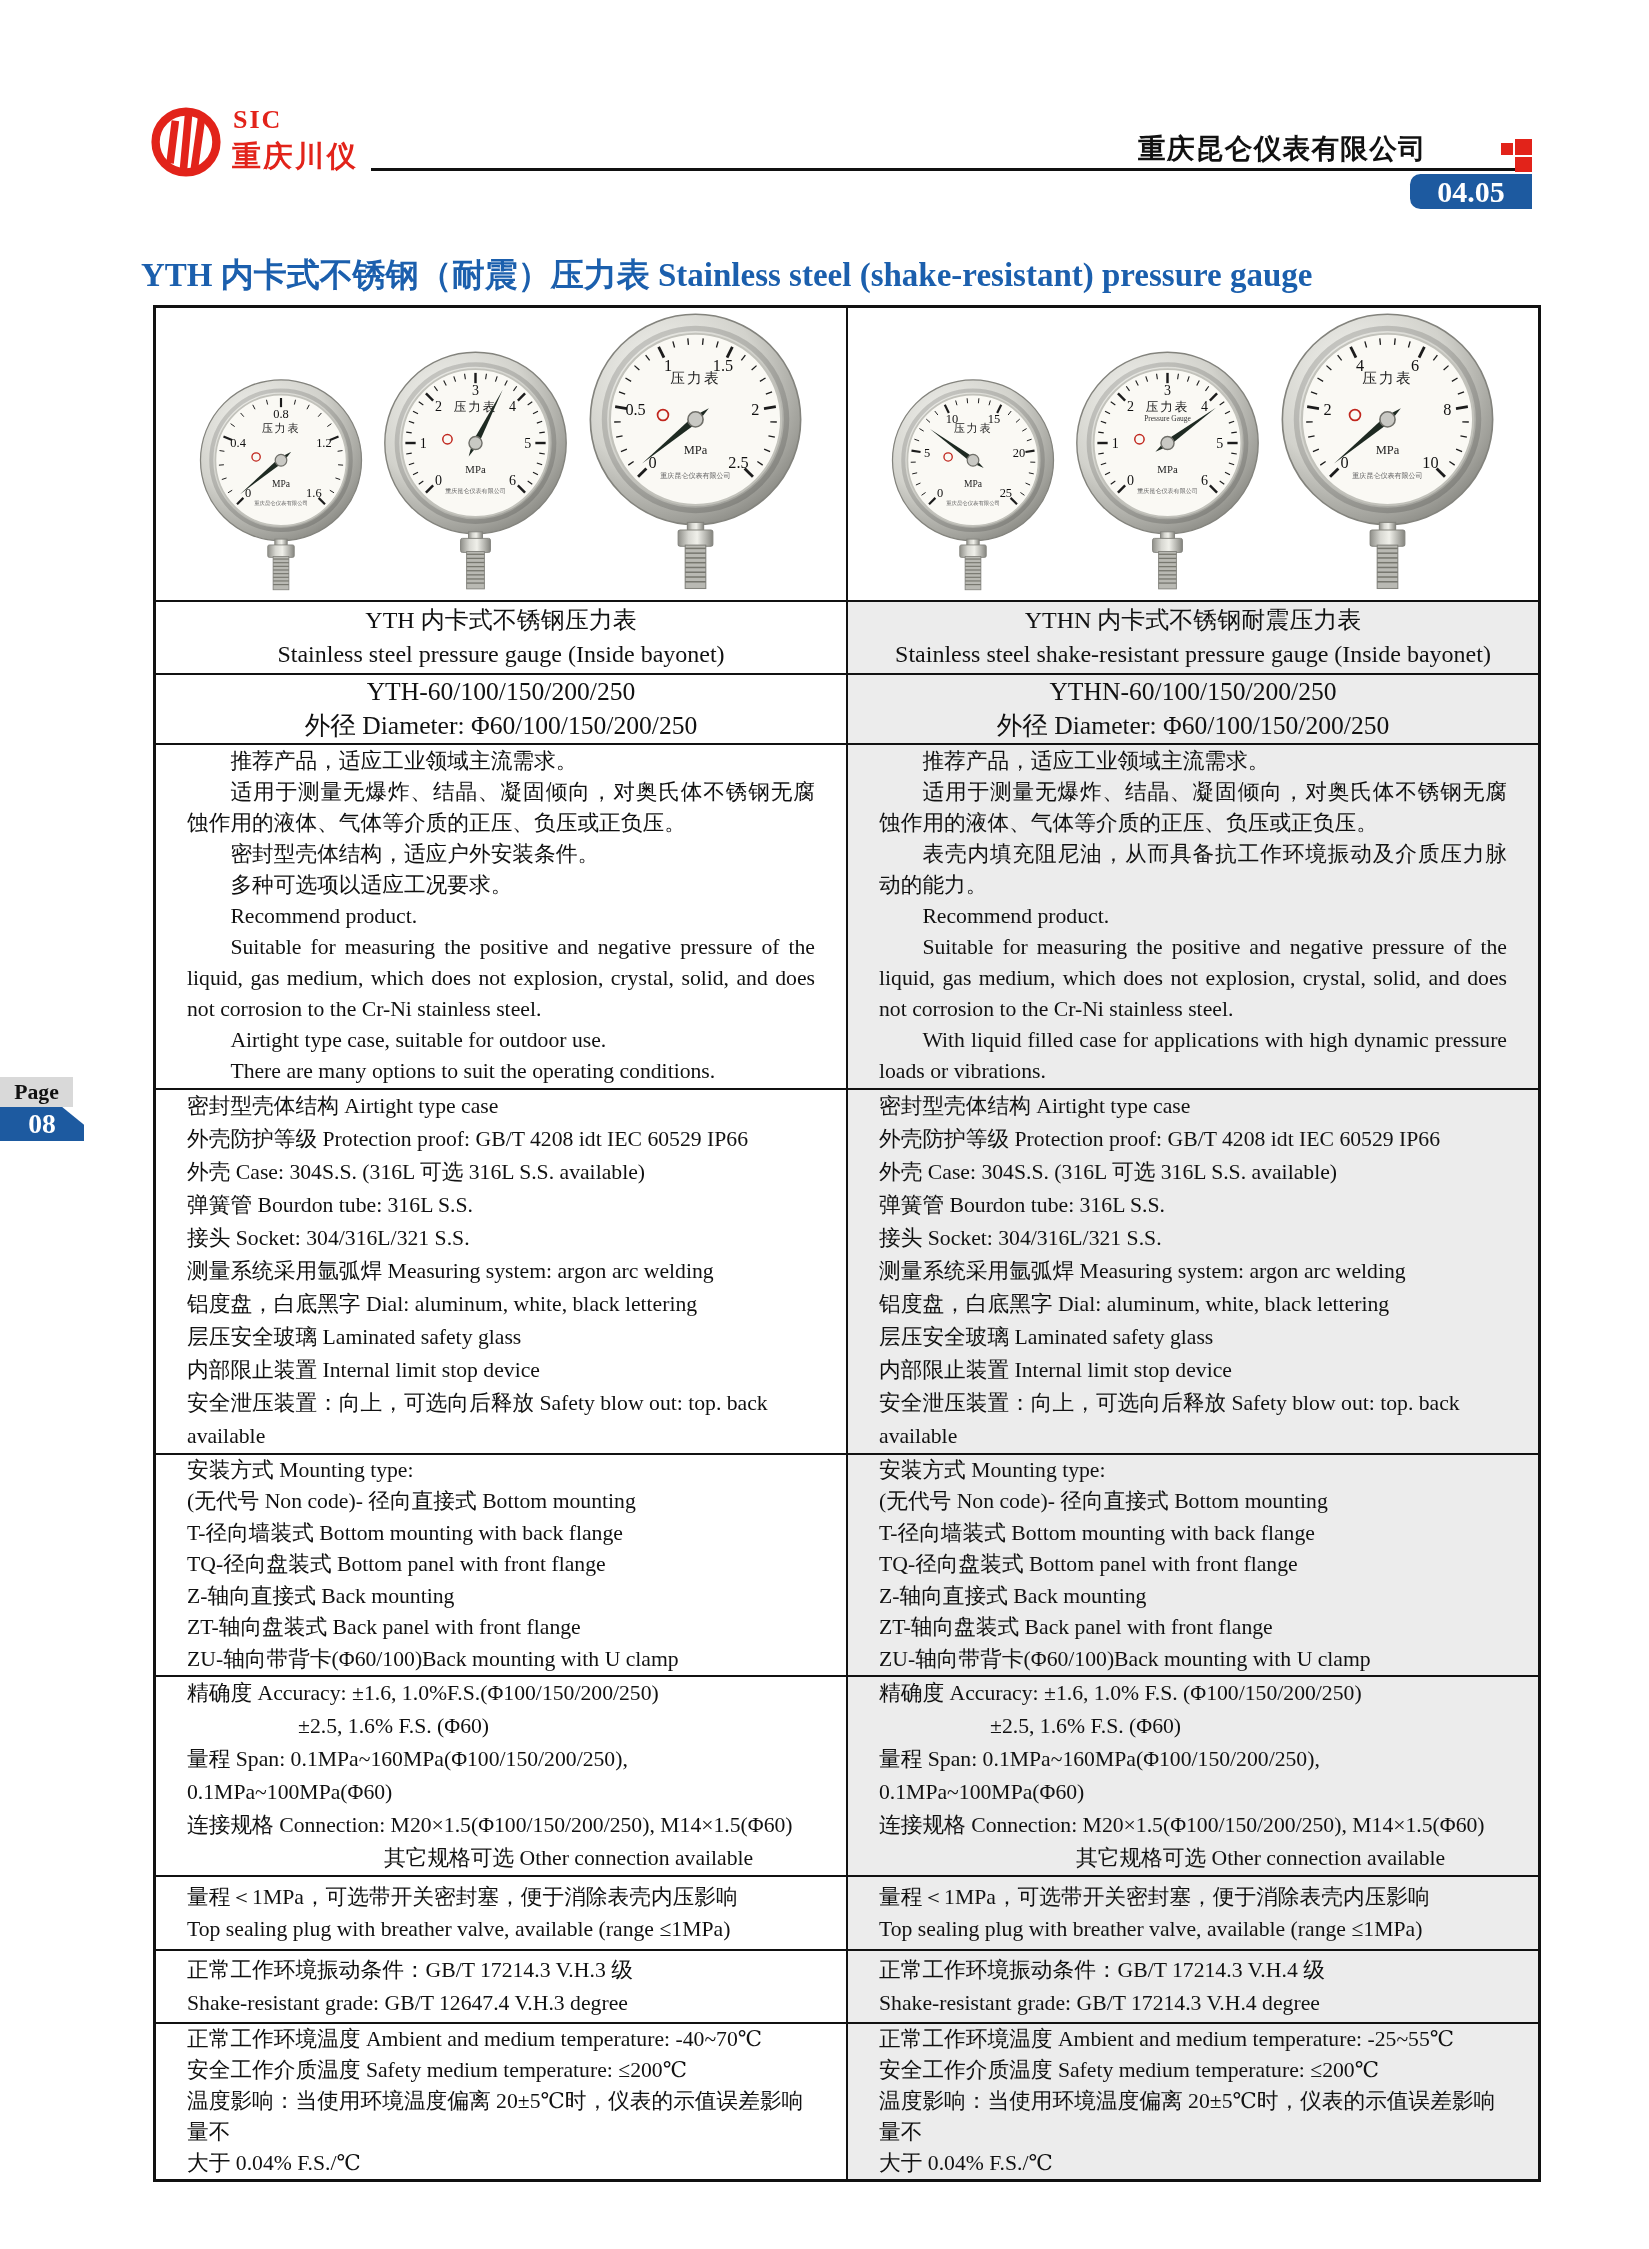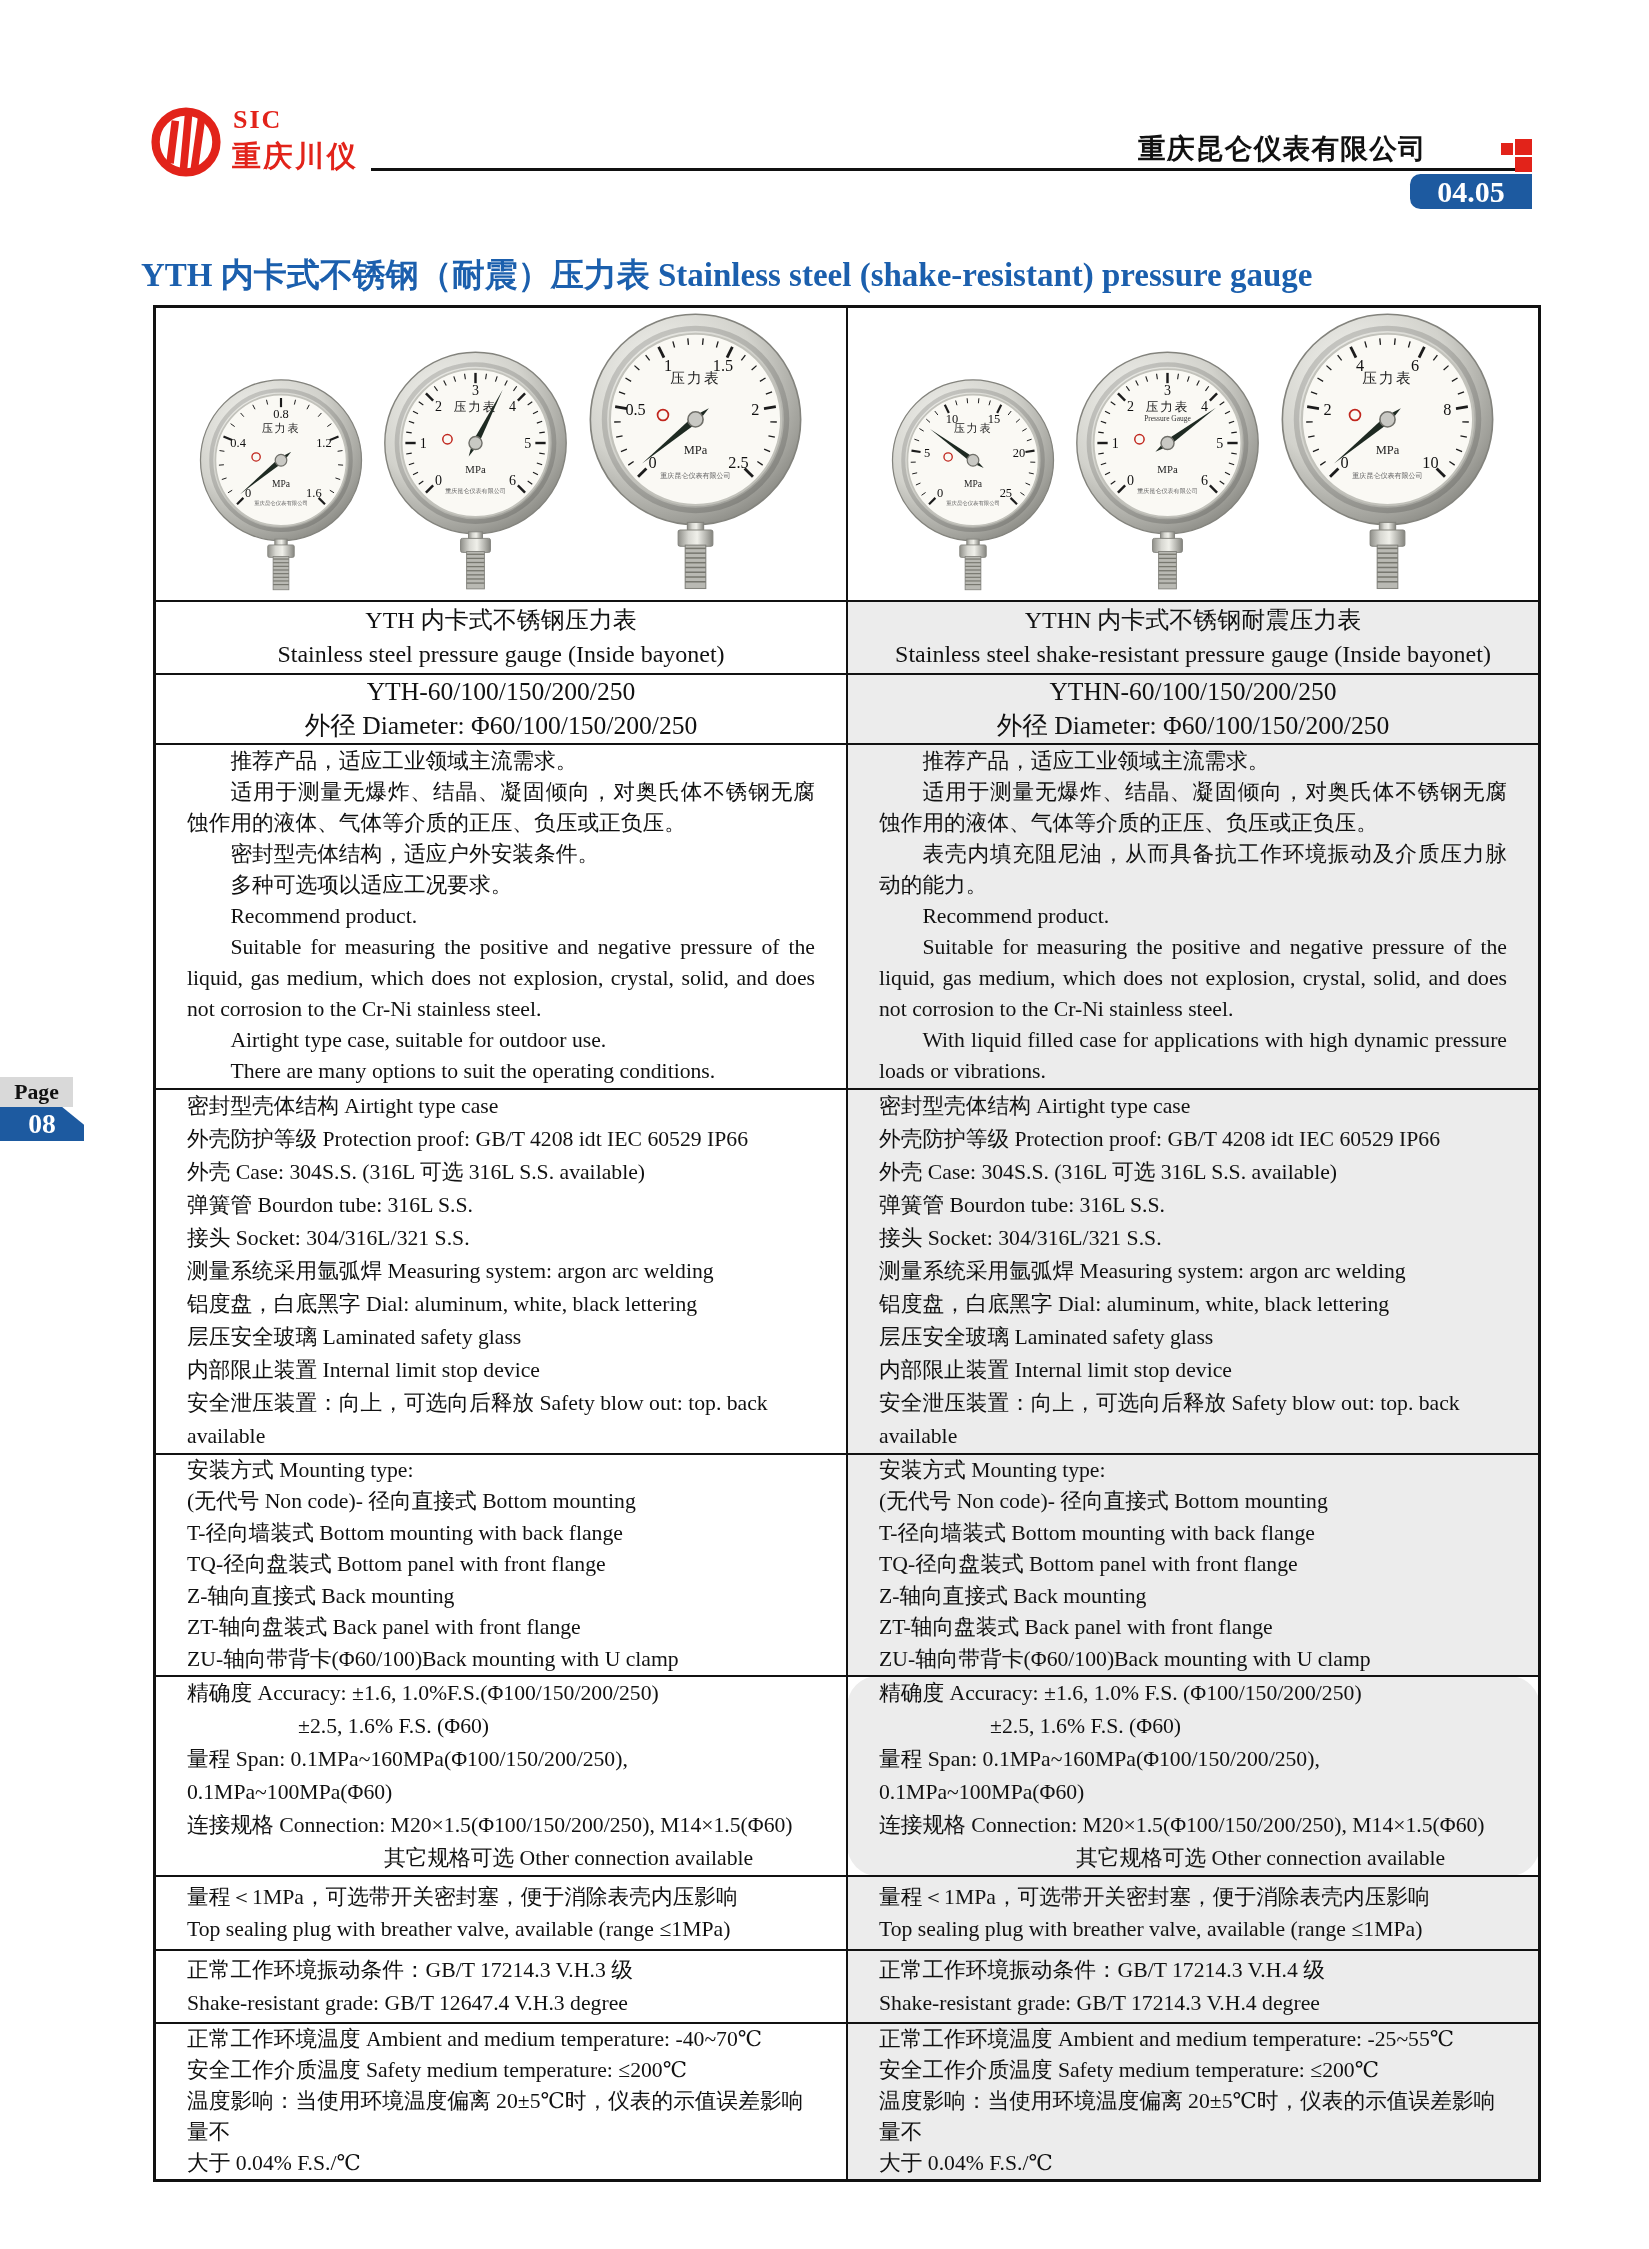--- a/index.html
+++ b/index.html
@@ -39,21 +39,21 @@
   table.spec{border:3.3px solid #111;}
   td.rc{background:#ececec;}
   td.lc{background:#ffffff;}
   tr.r-img td{height:289px;padding:0 6.6px;}
   .photo-row{display:flex;align-items:flex-end;justify-content:center;gap:18.4px;padding:2.6px 0 5.3px 0;}
   tr.r-name td{height:71px;}
   tr.r-model td{height:68px;}
   tr.r-desc td{height:343px;}
   tr.r-feat td{height:330px;}
   tr.r-mount td{height:217px;}
-  tr.r-acc td{height:164px;border-radius:31px;}
+  tr.r-acc td{height:164px;}
   tr.r-range td{height:72px;}
   tr.r-vib td{height:71px;}
   tr.r-temp td{height:123px;}
   tr.r-std td{height:50px;}
   .cname{ text-align:center;font-size:24px;line-height:34px;}
   .cmodel{text-align:center;font-size:25.6px;line-height:34px;}
   .cell-desc .ln{font-size:21.7px;line-height:31px;text-indent:2em;text-align:justify;}
   .cell-feat .ln{font-size:21.7px;line-height:33px;}
   .cell-mount .ln{font-size:21.7px;line-height:31.5px;}
   .cell-acc .ln{font-size:21.7px;line-height:33px;}

